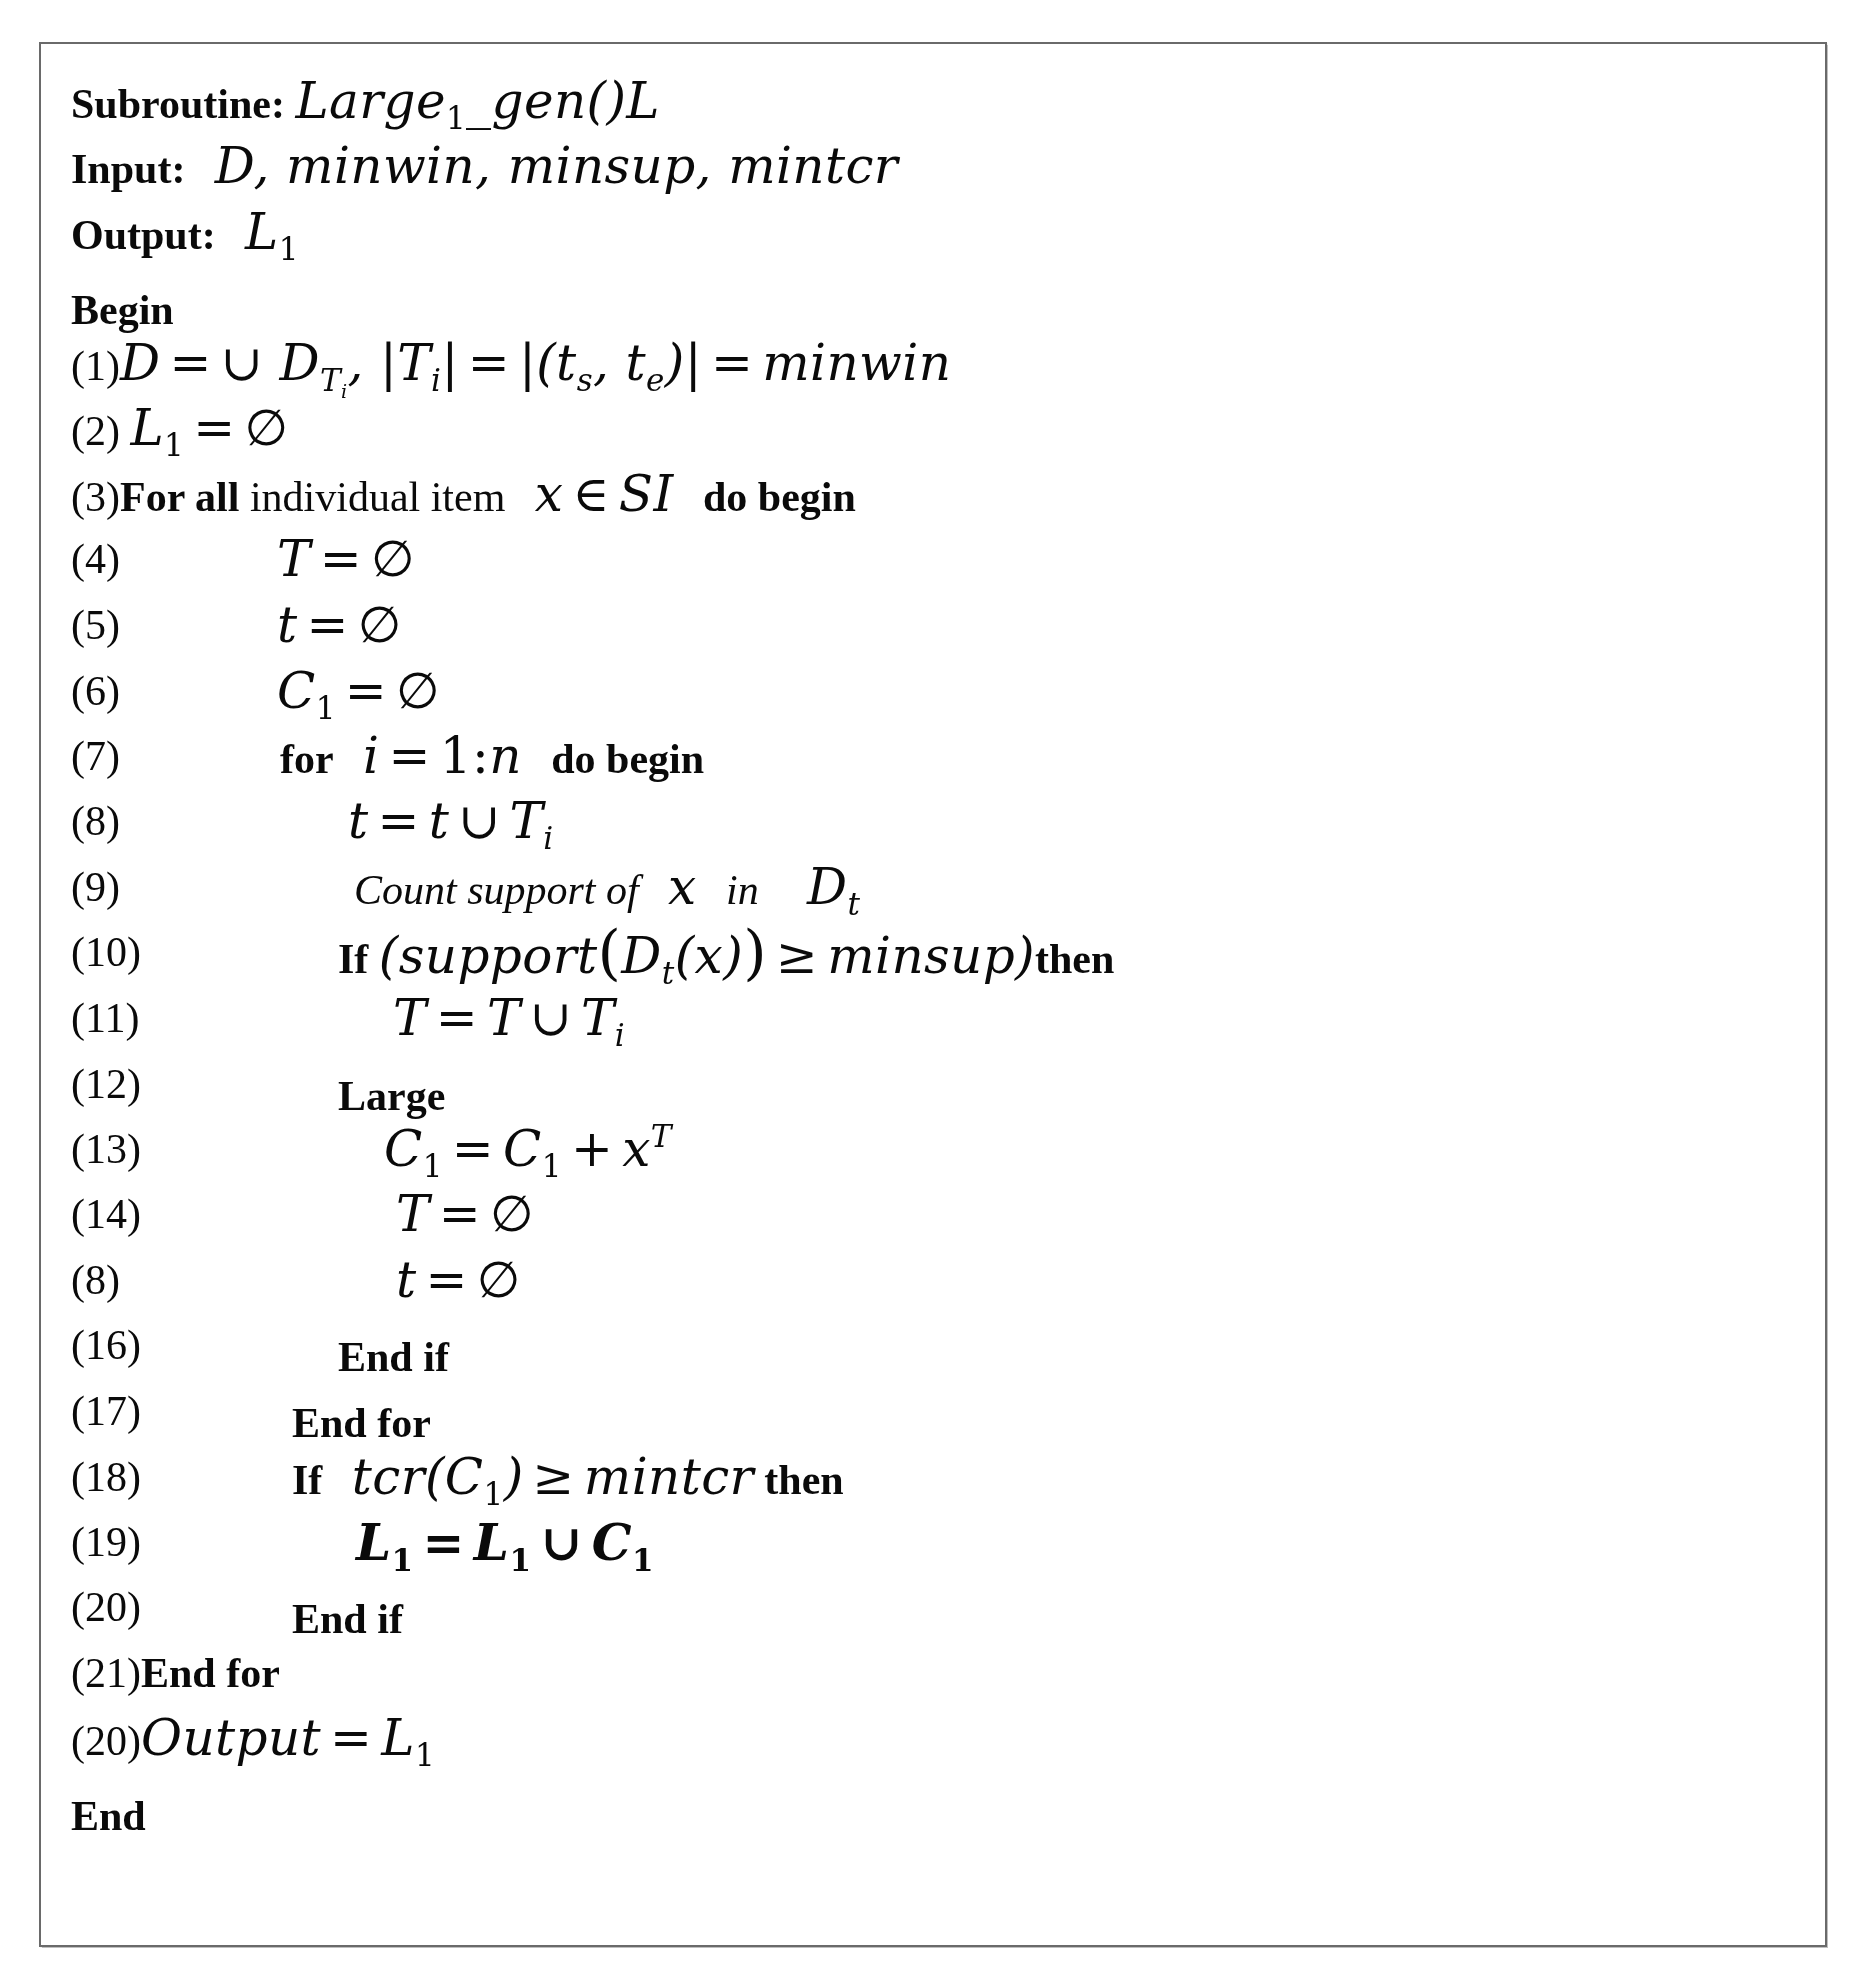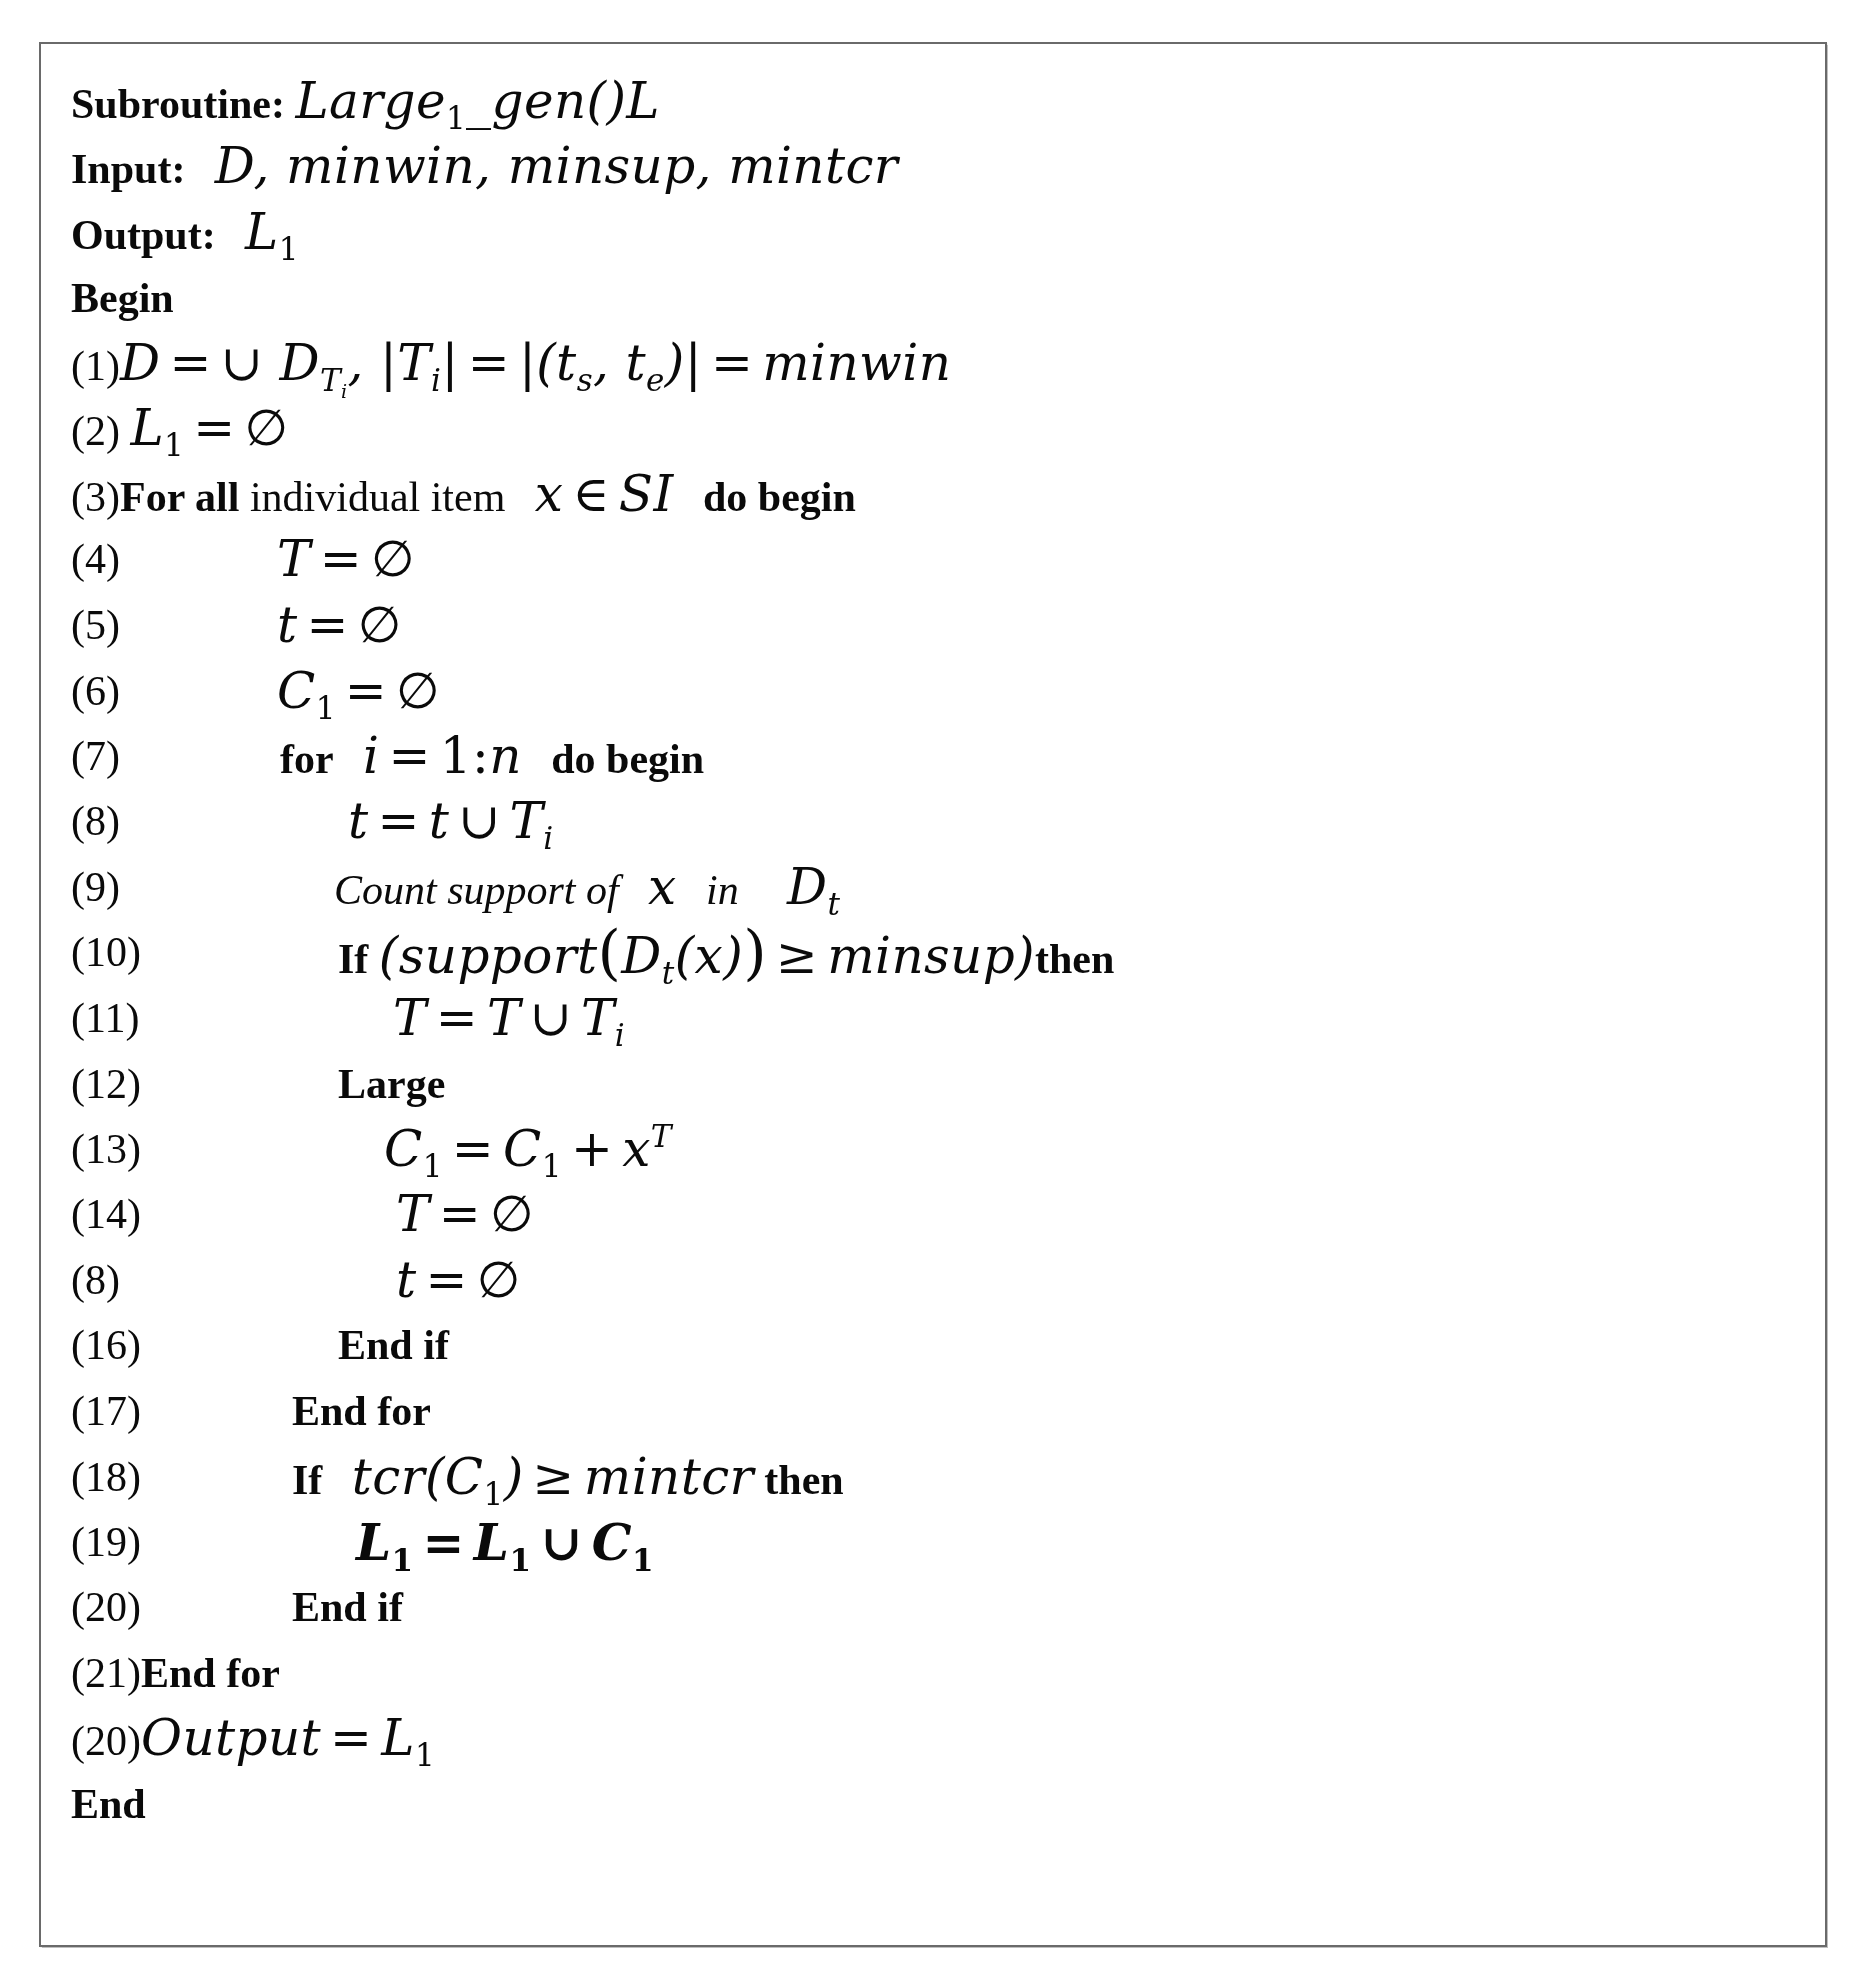--- a/index.html
+++ b/index.html
@@ -10,21 +10,21 @@
       border: 2.3px solid #6a6a6a; box-sizing: border-box;
       box-shadow: 0.8px 0.8px 0.8px rgba(0,0,0,0.25);
     }
     .line {
       position: absolute; left: 0; height: 65px; white-space: nowrap;
       font-size: 42px; line-height: 65px;
     }
     .num { position: absolute; left: 71px; top: 0; }
     .content { position: absolute; top: 0; }
     .inline-row { position: absolute; left: 71px; top: 0; }
-    .b { font-weight: bold; }
+    .b { font-weight: bold; margin-top: 12px; }
     .m { font-style: italic; font-family: "DejaVu Serif", "Liberation Serif", serif; font-size: 50px; letter-spacing: 0.4px; }
     .it { font-style: italic; }
     sub { font-size: 0.62em; vertical-align: -0.35em; line-height: 0; font-style: normal; }
     sub.i { font-style: italic; }
     sup { font-size: 0.62em; vertical-align: 0.6em; line-height: 0; }
     .op { font-style: normal; margin: 0 0.18em; }
     .gap { display: inline-block; width: 0.45em; }
     .big-paren { font-size: 1.2em; font-style: normal; }
   </style>
 </head>
@@ -102,21 +102,21 @@
   </span>
 </div>
 
 <div class="line" style="top:789px;">
   <span class="num">(8)</span>
   <span class="content m" style="left:348px;"><span>t</span><span class="op">=</span><span>t</span><span class="op">∪</span><span>T</span><sub class="i">i</sub></span>
 </div>
 
 <div class="line" style="top:855px;">
   <span class="num">(9)</span>
-  <span class="content" style="left:334px;">
+  <span class="content" style="left:354px;">
     <span class="it">Count support of</span><span class="gap"></span>
     <span class="m">x</span><span class="gap"></span>
     <span class="it">in</span><span class="gap"></span><span class="gap"></span>
     <span class="m"><span>D</span><sub class="i">t</sub></span>
   </span>
 </div>
 
 <div class="line" style="top:920px;">
   <span class="num">(10)</span>
   <span class="content" style="left:338px;">

